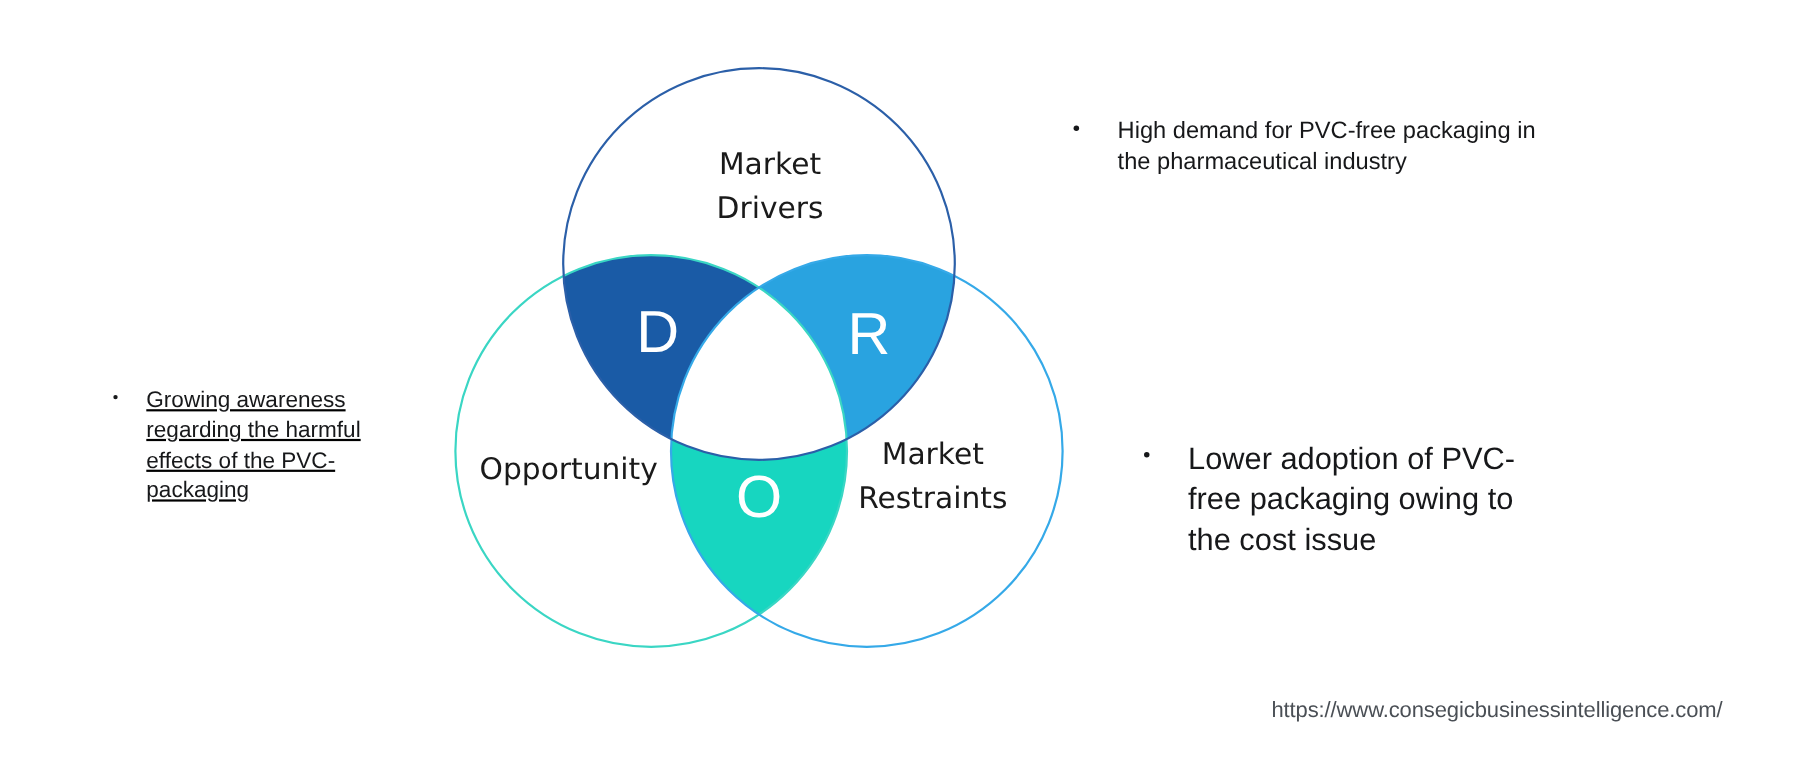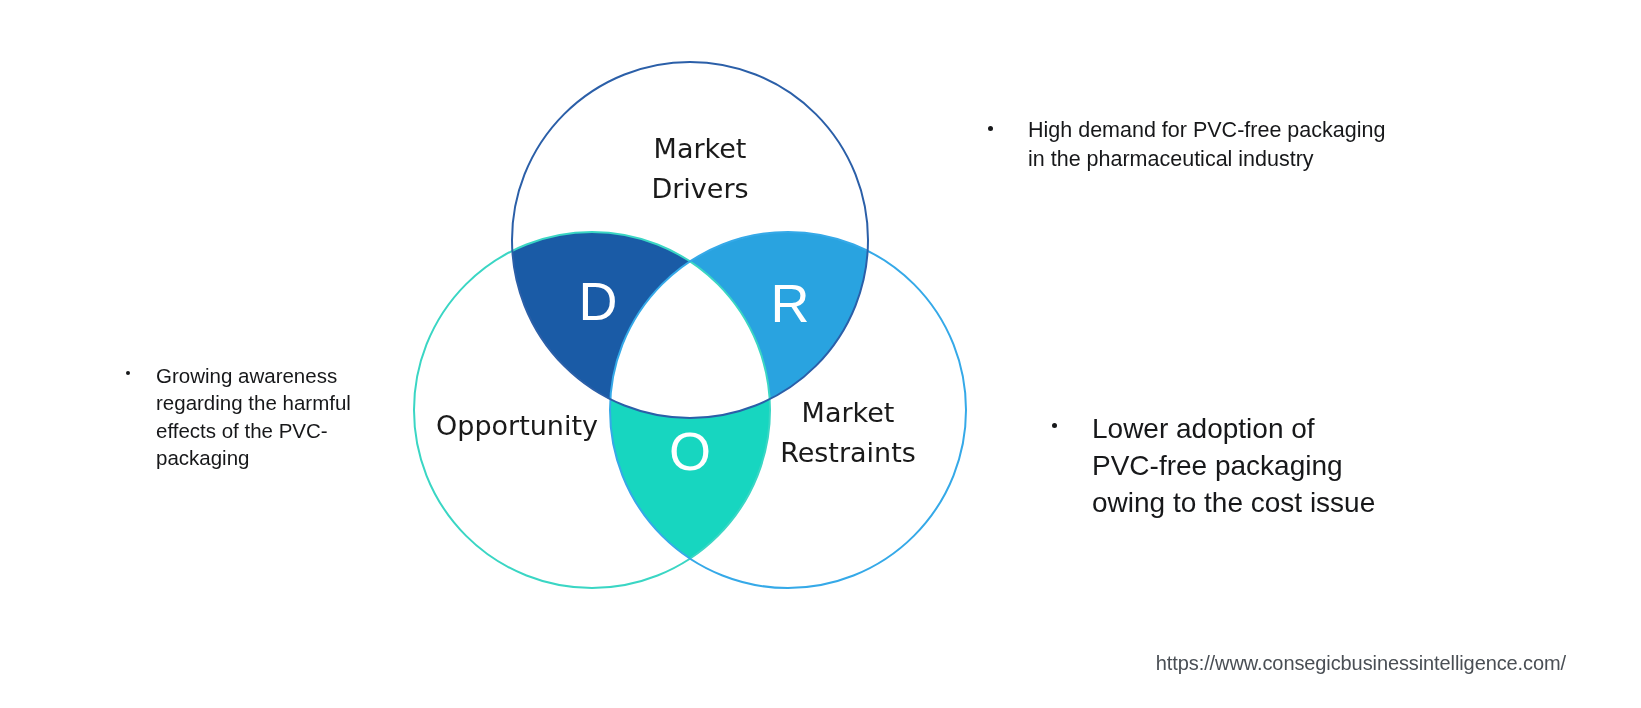--- a/index.html
+++ b/index.html
@@ -26,50 +26,50 @@
   .lens-letter{
     font-family:"Liberation Sans", sans-serif;
     font-size:54px;
     fill:#ffffff;
     text-anchor:middle;
     font-weight:400;
   }
 
   
   .bullets{position:absolute;}
-  .bullets ul{list-style:none;margin:12px;padding:0;}
+  .bullets ul{list-style:none;margin:0;padding:0;}
   .bullets li{
     position:relative;
     padding-left:40px;
     margin-bottom:14px;
     color:#17181a;
     font-family:"Liberation Sans", sans-serif;
     line-height:1.33;
   }
   .bullets li:last-child{margin-bottom:0;}
   .bullets li .dot{
     position:absolute;left:8px;top:0.15em;
     width:5px;height:5px;border-radius:50%;
     background:#17181a;
   }
 
-  #block-left{left:112px;top:350px;width:280px;}
+  #block-left{left:101px;top:350px;width:280px;text-decoration:underline;}
   #block-left li{font-size:20.5px;padding-left:32px;}
   #block-left li .dot{left:2px;top:0.45em;width:4px;height:4px;}
 
   #block-top-right{left:968px;top:104px;width:430px;}
   #block-top-right li{font-size:21.5px;padding-left:48px;margin-bottom:24px;}
   #block-top-right li .dot{left:8px;top:0.45em;width:5px;height:5px;}
 
   #block-bottom-right{left:1030px;top:398px;width:360px;}
   #block-bottom-right li{font-size:28px;padding-left:50px;}
   #block-bottom-right li .dot{left:10px;top:0.45em;width:5px;height:5px;}
 
   .source{
-    position:absolute;right:75px;bottom:33px;
+    position:absolute;right:75px;bottom:50px;
     font-family:"Liberation Sans", sans-serif;
     font-size:20px;
     color:#4a4f55;
     letter-spacing:-0.1px;
     white-space:nowrap;
     margin-top:40px;
   }
 </style>
 </head>
 <body>

